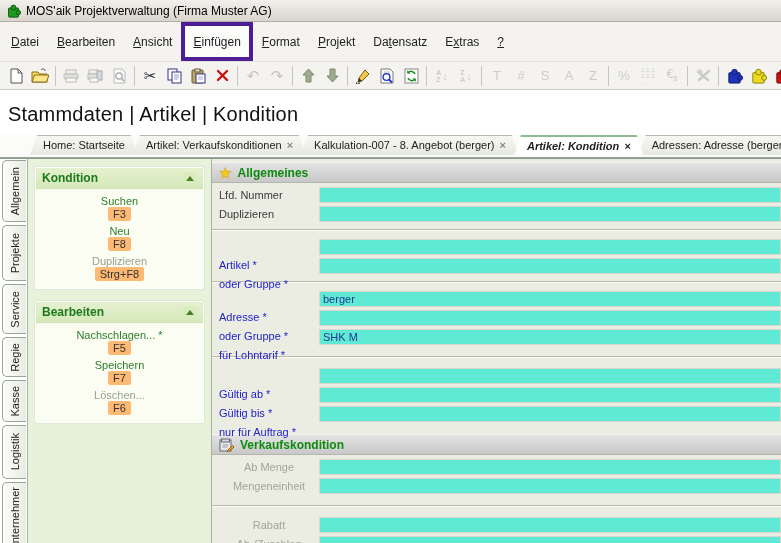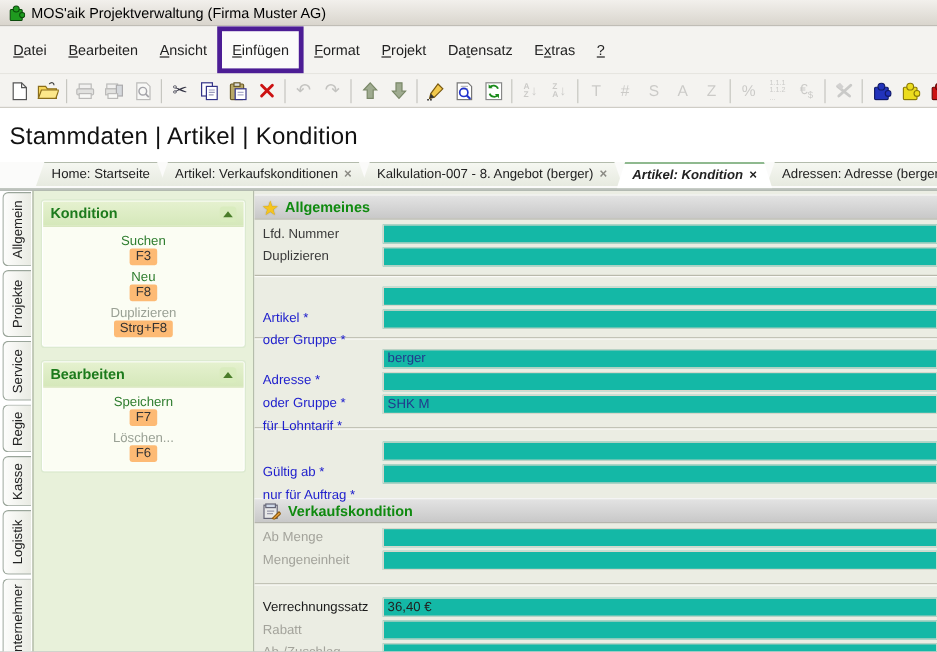--- a/index.html
+++ b/index.html
@@ -100,24 +100,24 @@
     background:linear-gradient(#e3e3e3,#c8c8c8);
     border-top:1px solid #f4f4f4; border-bottom:1px solid #b5b5ad;
     font-weight:bold; font-size:12px; color:#0f8a0f;
   }
   .sec2 { margin-top:9px; }
   .star { color:#f6c51e; font-size:14px; text-shadow:0 0 1px #93700a; }
   .frow { display:flex; align-items:center; height:19px; padding-left:7px; }
   .flabel { width:100px; flex:none; font-size:11px; }
   .lbl-normal { color:#3a3a3a; }
   .lbl-req { color:#2121cd;margin-top:36px; }
-  .lbl-dis { color:#a3a39b; }
+  .lbl-dis { color:#a3a39b;text-align:center; }
   .lbl-black { color:#1a1a1a; }
   .finput {
-    flex:1; height:16px; border:1px solid #d7d7cb; background:#14b8a6; min-width:0;
+    flex:1; height:16px; border:1px solid #d7d7cb; background:#5eead4; min-width:0;
     font:11px "Liberation Sans", sans-serif; color:#223a8c; padding:0 3px; border-radius:0;
   }
   .finput.val-black { color:#222; }
   .fsep { height:0; border-top:1px solid #b9b9ab; border-bottom:1px solid #fbfbf7; margin:4px 0; }
   .fsep.big { margin:8px 0 6px; }
   .grp { padding:2px 0; }
 </style>
 </head>
 <body>
 
@@ -428,20 +428,24 @@
       </div>
       <div class="panel">
         <div class="panel-hdr">
           <span>Bearbeiten</span>
           <span class="collapse-btn">
               <span class="tri-up"></span>
             </span>
         </div>
         <div class="panel-body">
           <div class="panel-item">
+              <span class="green">Nachschlagen... *</span>
+              <span class="key">F5</span>
+            </div>
+          <div class="panel-item">
               <span class="green">Speichern</span>
               <span class="key">F7</span>
             </div>
           <div class="panel-item">
               <span class="disab">Löschen...</span>
               <span class="key">F6</span>
             </div>
         </div>
       </div>
     </div>
@@ -486,20 +490,24 @@
           </div>
         <div class="frow">
             <span class="flabel lbl-req">für Lohntarif *</span>
             <input class="finput" value="SHK M" style="">
           </div>
       </div>
       <div class="fsep big"></div>
       <div class="grp">
         <div class="frow">
             <span class="flabel lbl-req">Gültig ab *</span>
+            <input class="finput" style="">
+          </div>
+        <div class="frow">
+            <span class="flabel lbl-req">Gültig bis *</span>
             <input class="finput" style="">
           </div>
         <div class="frow">
             <span class="flabel lbl-req">nur für Auftrag *</span>
             <input class="finput" style="">
           </div>
       </div>
 
       <div class="sechdr sec2">
         <svg width="15" height="14" viewBox="0 0 15 14">
@@ -517,24 +525,20 @@
             <input class="finput" style="">
           </div>
         <div class="frow">
             <span class="flabel lbl-dis">Mengeneinheit</span>
             <input class="finput" style="">
           </div>
       </div>
       <div class="fsep big"></div>
       <div class="grp">
         <div class="frow">
-            <span class="flabel lbl-black">Verrechnungssatz</span>
-            <input class="finput val-black" value="36,40 €" style="">
-          </div>
-        <div class="frow">
             <span class="flabel lbl-dis">Rabatt</span>
             <input class="finput" style="">
           </div>
         <div class="frow">
             <span class="flabel lbl-dis">Ab-/Zuschlag</span>
             <input class="finput" style="">
           </div>
 
       </div>
 

